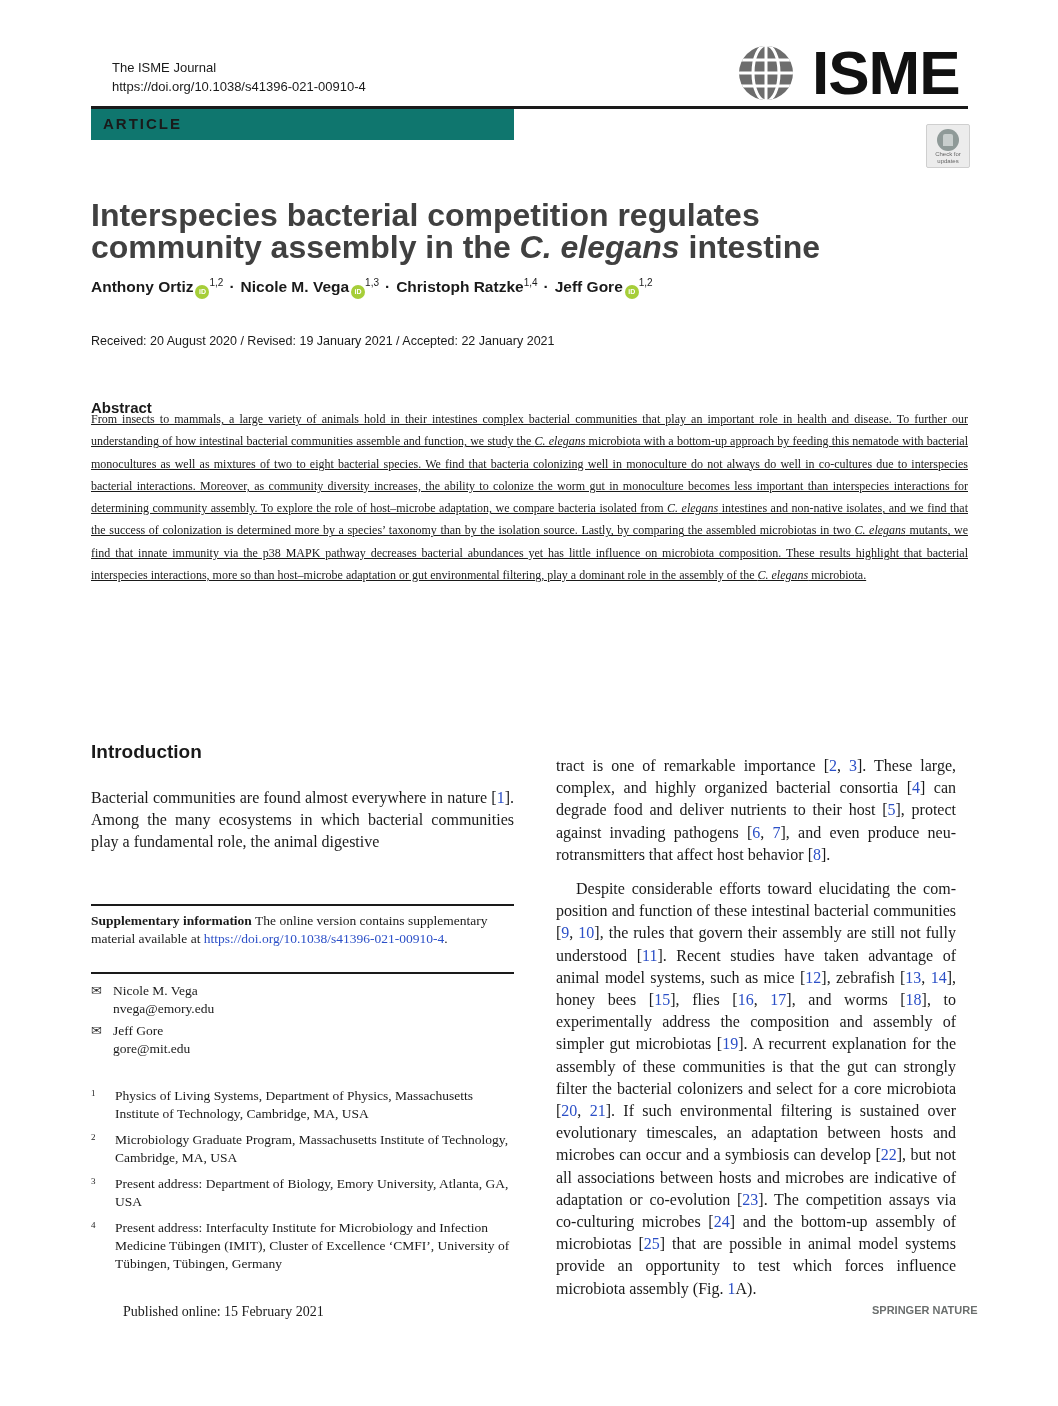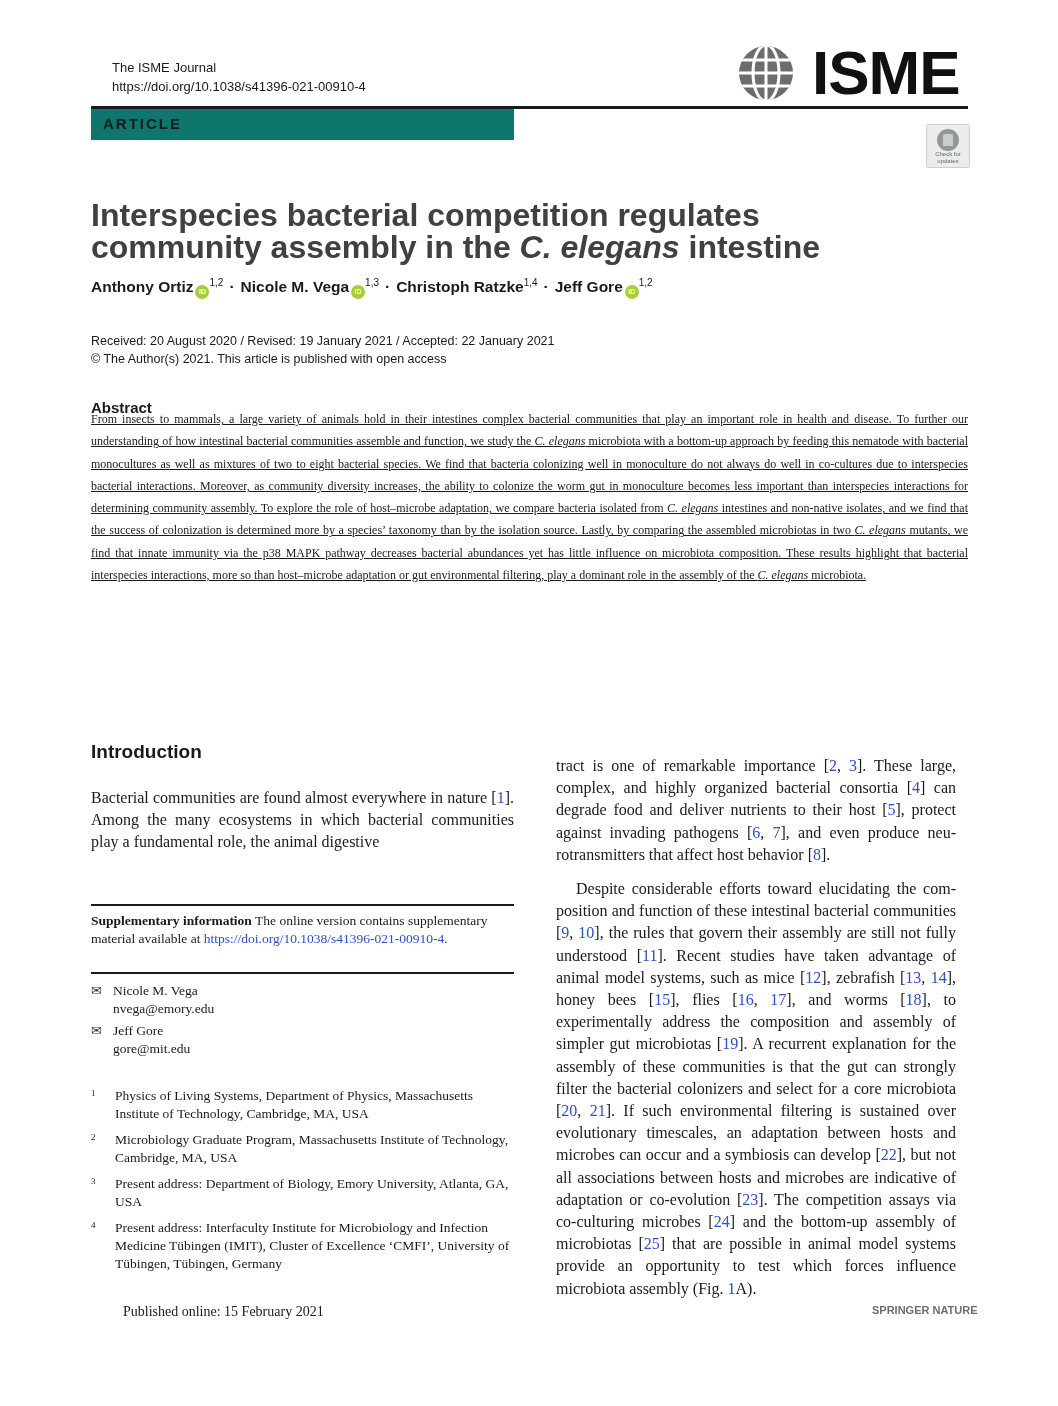--- a/index.html
+++ b/index.html
@@ -92,21 +92,20 @@
   <div class="lbl">Check for</div>
   <div class="lbl">updates</div>
 </div>
 
 <div id="title" class="sans"><span>Interspecies bacterial competition regulates community assembly in the </span><i>C. elegans</i><span> intestine</span></div>
 
 <div id="authors" class="sans"><span>Anthony Ortiz</span><span class="orcid">iD</span><sup>1,2</sup><span class="sep">·</span><span>Nicole M. Vega</span><span class="orcid">iD</span><sup>1,3</sup><span class="sep">·</span><span>Christoph Ratzke</span><sup>1,4</sup><span class="sep">·</span><span>Jeff Gore</span><span class="orcid">iD</span><sup>1,2</sup></div>
 
 <div id="dates" class="sans">
   <div>Received: 20 August 2020 / Revised: 19 January 2021 / Accepted: 22 January 2021</div>
-  <div>© The Author(s) 2021. This article is published with open access</div>
 </div>
 
 <div id="abstract-head" class="sans">Abstract</div>
 <div id="abstract-body" class="serif"><span>From insects to mammals, a large variety of animals hold in their intestines complex bacterial communities that play an important role in health and disease. To further our understanding of how intestinal bacterial communities assemble and function, we study the </span><i>C. elegans</i><span> microbiota with a bottom-up approach by feeding this nematode with bacterial monocultures as well as mixtures of two to eight bacterial species. We find that bacteria colonizing well in monoculture do not always do well in co-cultures due to interspecies bacterial interactions. Moreover, as community diversity increases, the ability to colonize the worm gut in monoculture becomes less important than interspecies interactions for determining community assembly. To explore the role of host–microbe adaptation, we compare bacteria isolated from </span><i>C. elegans</i><span> intestines and non-native isolates, and we find that the success of colonization is determined more by a species’ taxonomy than by the isolation source. Lastly, by comparing the assembled microbiotas in two </span><i>C. elegans</i><span> mutants, we find that innate immunity via the p38 MAPK pathway decreases bacterial abundances yet has little influence on microbiota composition. These results highlight that bacterial interspecies interactions, more so than host–microbe adaptation or gut environmental filtering, play a dominant role in the assembly of the </span><i>C. elegans</i><span> microbiota.</span></div>
 
 <div id="intro-head" class="sans">Introduction</div>
 <div id="intro-left" class="serif col-text"><span>Bacterial communities are found almost everywhere in nature [</span><a class="ref">1</a><span>]. Among the many ecosystems in which bacterial communities play a fundamental role, the animal digestive</span></div>
 <div id="intro-right" class="serif col-text">
     <p><span>tract is one of remarkable importance [</span><a class="ref">2</a><span>, </span><a class="ref">3</a><span>]. These large, complex, and highly organized bacterial consortia [</span><a class="ref">4</a><span>] can degrade food and deliver nutrients to their host [</span><a class="ref">5</a><span>], protect against invading pathogens [</span><a class="ref">6</a><span>, </span><a class="ref">7</a><span>], and even produce neu­rotransmitters that affect host behavior [</span><a class="ref">8</a><span>].</span></p>
     <p><span>Despite considerable efforts toward elucidating the com­position and function of these intestinal bacterial commu­nities [</span><a class="ref">9</a><span>, </span><a class="ref">10</a><span>], the rules that govern their assembly are still not fully understood [</span><a class="ref">11</a><span>]. Recent studies have taken advantage of animal model systems, such as mice [</span><a class="ref">12</a><span>], zebrafish [</span><a class="ref">13</a><span>, </span><a class="ref">14</a><span>], honey bees [</span><a class="ref">15</a><span>], flies [</span><a class="ref">16</a><span>, </span><a class="ref">17</a><span>], and worms [</span><a class="ref">18</a><span>], to experimentally address the composition and assembly of simpler gut microbiotas [</span><a class="ref">19</a><span>]. A recurrent explanation for the assembly of these communities is that the gut can strongly filter the bacterial colonizers and select for a core microbiota [</span><a class="ref">20</a><span>, </span><a class="ref">21</a><span>]. If such environmental filtering is sustained over evolutionary timescales, an adaptation between hosts and microbes can occur and a symbiosis can develop [</span><a class="ref">22</a><span>], but not all associations between hosts and microbes are indicative of adaptation or co-evolution [</span><a class="ref">23</a><span>]. The competition assays via co-culturing microbes [</span><a class="ref">24</a><span>] and the bottom-up assembly of microbiotas [</span><a class="ref">25</a><span>] that are possible in animal model systems provide an opportunity to test which forces influence microbiota assembly (Fig. </span><a class="ref">1</a><span>A).</span></p>

